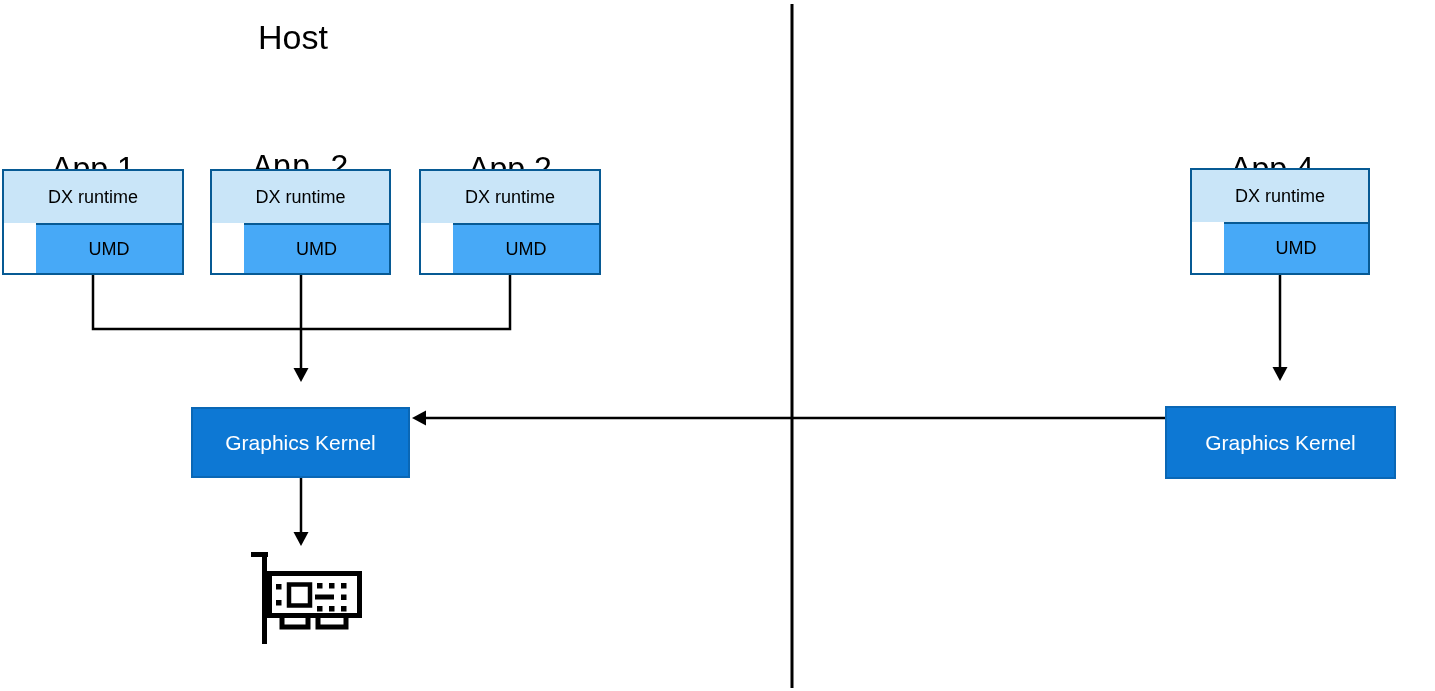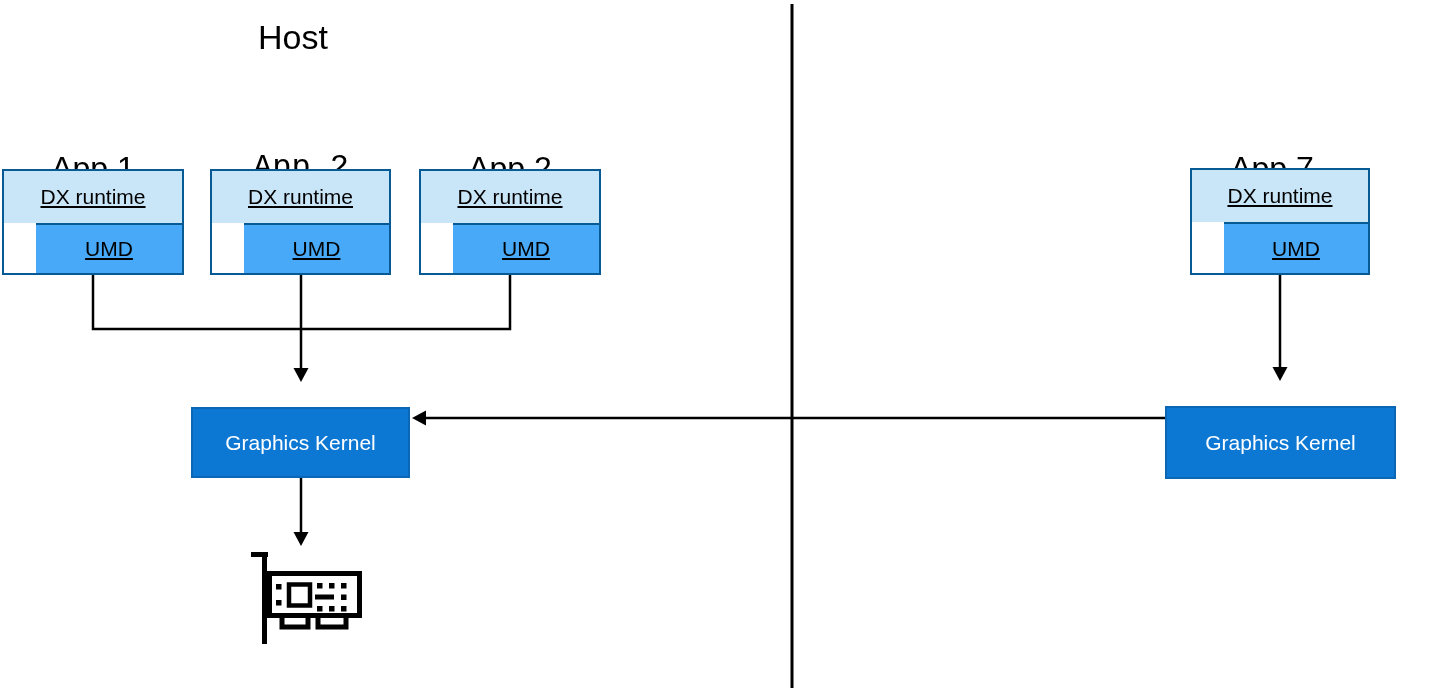--- a/index.html
+++ b/index.html
@@ -33,23 +33,22 @@
     position: absolute;
     box-sizing: border-box;
     border: 2px solid var(--box-border, #075a94);
     display: flex;
     flex-direction: column;
   }
   .layer {
     display: flex;
     align-items: center;
     justify-content: center;
-    font-size: 21px;
+    font-size: 18px;
     color: var(--text, #000);
-    text-decoration: underline;
   }
   .layer.dx  { height: 52px; background: var(--dx-fill, #c9e5f8); }
   .layer.umd { flex: 1; background: var(--umd-fill, #47a9f7); border-top: 2px solid var(--box-border, #075a94); margin-left: 32px; }
   .kernel {
     position: absolute;
     box-sizing: border-box;
     background: var(--kernel-fill, #0d78d4);
     border: 2px solid var(--kernel-border, #0a67b5);
     color: var(--kernel-text, #fff);
     display: flex;
@@ -85,21 +84,21 @@
 
     <path d="M1280 275 V368" fill="none" stroke="currentColor" stroke-width="2.5"></path>
     <polygon points="1280,381 1272.5,367 1287.5,367" fill="currentColor"></polygon>
   </svg>
 
   <div class="label section-title" style="left:293px; top:18px;">Host</div>
 
   <div class="label app-title" style="left:93px; top:110px;">App 1</div>
   <div class="label app-title" style="left:301px; top:110px;font-family:Liberation Mono, monospace;">App 2</div>
   <div class="label app-title" style="left:510px; top:110px;">App 2</div>
-  <div class="label app-title" style="left:1272px; top:110px;">App 7</div>
+  <div class="label app-title" style="left:1272px; top:110px;">App 4</div>
 
   <div class="stack" style="left:2px; top:169px; width:182px; height:106px;">
     <div class="layer dx">DX runtime</div>
     <div class="layer umd">UMD</div>
   </div>
   <div class="stack" style="left:210px; top:169px; width:181px; height:106px;">
     <div class="layer dx">DX runtime</div>
     <div class="layer umd">UMD</div>
   </div>
   <div class="stack" style="left:419px; top:169px; width:182px; height:106px;">

